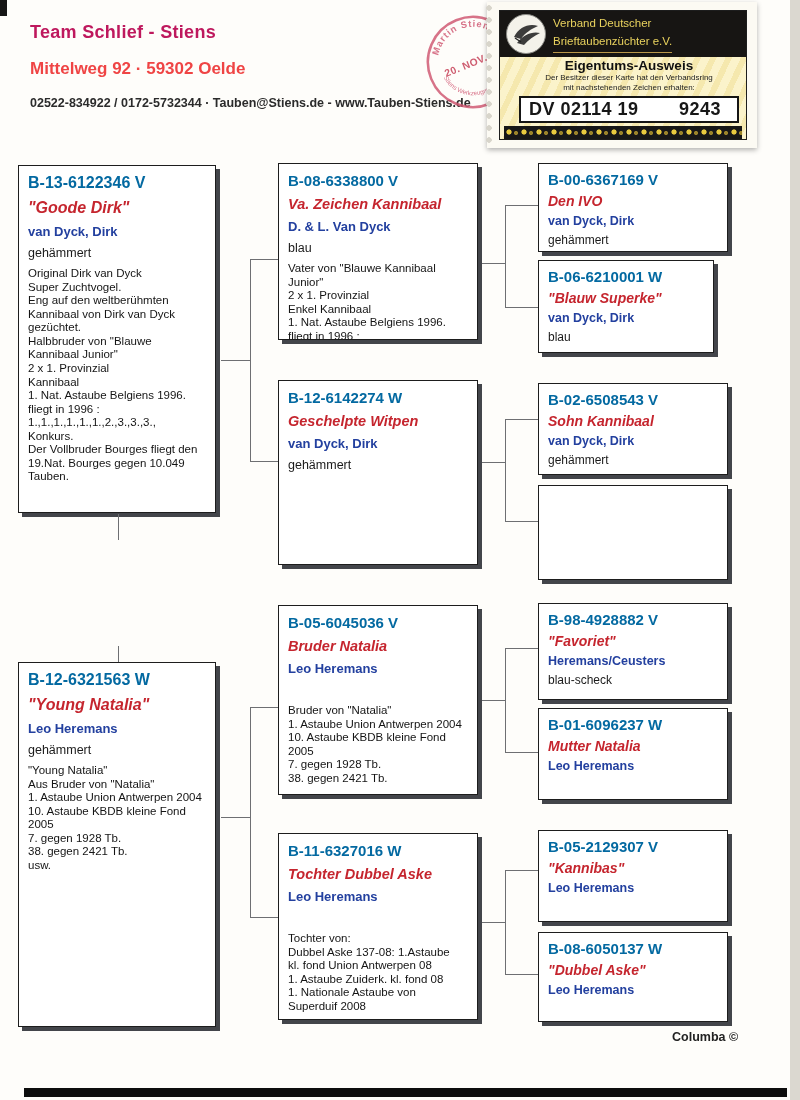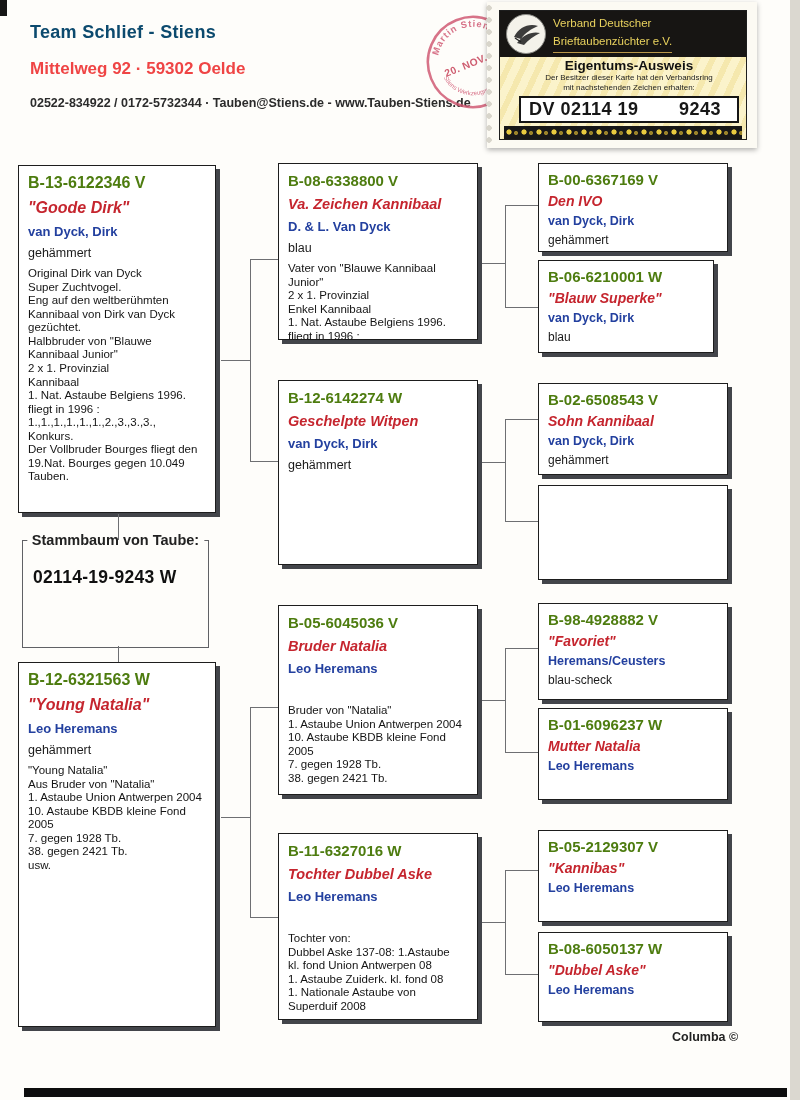--- a/index.html
+++ b/index.html
@@ -3,21 +3,21 @@
 <meta charset="utf-8">
 <style>
   html,body{margin:0;padding:0;background:#e8e6e0;}
   #page{position:relative;width:800px;height:1100px;background:#fefdfa;overflow:hidden;
         font-family:"Liberation Sans",sans-serif;color:#1a1a1a;}
   
   #corner-mark{position:absolute;left:0;top:0;width:7px;height:16px;background:#161616;}
   #edge-right{position:absolute;right:0;top:0;width:10px;height:1100px;background:#dbd8d0;}
   #bottom-bar{position:absolute;left:24px;top:1088px;width:763px;height:9px;background:#0d0d0d;}
   
-  .hdr-team{position:absolute;left:30px;top:22px;font-size:18px;font-weight:bold;letter-spacing:.3px;color:#0c4a6e;}
+  .hdr-team{position:absolute;left:30px;top:22px;font-size:18px;font-weight:bold;letter-spacing:.3px;color:#be185d;}
   .hdr-addr{position:absolute;left:30px;top:59px;font-size:17px;font-weight:bold;color:#ef4444;}
   .hdr-contact{position:absolute;left:30px;top:96px;font-size:12.5px;font-weight:bold;color:#2b2b2b;}
   
   #stamp{position:absolute;left:424px;top:13px;width:98px;height:98px;transform:rotate(-22deg);opacity:.82;z-index:2;}
   
   #card{position:absolute;left:487px;top:2px;width:270px;height:146px;background:#fcfaf3;
         box-shadow:0 2px 5px rgba(0,0,0,.3);z-index:3;text-decoration:underline;}
   #card::before{content:"";position:absolute;left:-2px;top:0;bottom:0;width:8px;
         background-image:radial-gradient(circle at 4px 6px,#d8d5cb 2.5px,rgba(0,0,0,0) 3px);
         background-size:8px 12px;background-repeat:repeat-y;}
@@ -35,21 +35,21 @@
   .ring-box{display:flex;justify-content:space-between;align-items:center;background:#fff;
         border:2px solid #151515;margin:2px 7px 0;height:23px;font-size:18px;font-weight:bold;
         padding:0 16px 0 8px;color:#171717;letter-spacing:.5px;}
   .card-band{position:absolute;left:4px;right:4px;bottom:3px;height:13px;background-color:#171717;
         background-image:radial-gradient(circle at 5px 6px,#e7c93f 2.2px,rgba(0,0,0,0) 3px),
                          radial-gradient(circle at 12px 7px,#9b842a 1.6px,rgba(0,0,0,0) 2.4px);
         background-size:15px 13px;}
   
   .pbox{position:absolute;background:#fff;border:1px solid #1d1d1d;box-shadow:4px 4px 0 #43454a;
         padding:8px 9px;box-sizing:border-box;overflow:hidden;}
-  .ring{font-size:15px;font-weight:bold;color:#4d7c0f;margin-bottom:7px;}
+  .ring{font-size:15px;font-weight:bold;color:#0369a1;margin-bottom:7px;}
   .name{font-size:14.5px;font-weight:bold;font-style:italic;color:#c5252e;margin-bottom:7px;}
   .breeder{font-size:13px;font-weight:bold;color:#23409f;margin-bottom:7px;}
   .colorline{font-size:12.5px;color:#1a1a1a;margin-bottom:7px;}
   .desc{font-size:11.5px;line-height:1.18;color:#141414;white-space:pre-line;}
   .g1 .ring,.g1 .name{font-size:16px;}
   .g3{padding:7px 9px;}
   .g3 .ring{margin-bottom:5px;}
   .g3 .name{margin-bottom:5px;font-size:14px;}
   .g3 .breeder{margin-bottom:5px;font-size:12.5px;}
   .g3 .colorline{font-size:12px;margin-bottom:0;}
@@ -136,24 +136,20 @@
 Kannibaal
 1. Nat. Astaube Belgiens 1996.
 fliegt in 1996 :
 1.,1.,1.,1.,1.,1.,2.,3.,3.,3.,
 Konkurs.
 Der Vollbruder Bourges fliegt den
 19.Nat. Bourges gegen 10.049
 Tauben.</div>
   </div>
 
-  <div class="root">
-    <div class="root-legend">Stammbaum von Taube:</div>
-    <div class="root-ring">02114-19-9243 W</div>
-  </div>
 
   <div class="pbox g1" style="left:18px;top:662px;width:198px;height:365px">
     <div class="ring">B-12-6321563 W</div>
     <div class="name">"Young Natalia"</div>
     <div class="breeder">Leo Heremans</div>
     <div class="colorline">gehämmert</div>
     <div class="desc">"Young Natalia"
 Aus Bruder von "Natalia"
 1. Astaube Union Antwerpen 2004
 10. Astaube KBDB kleine Fond

